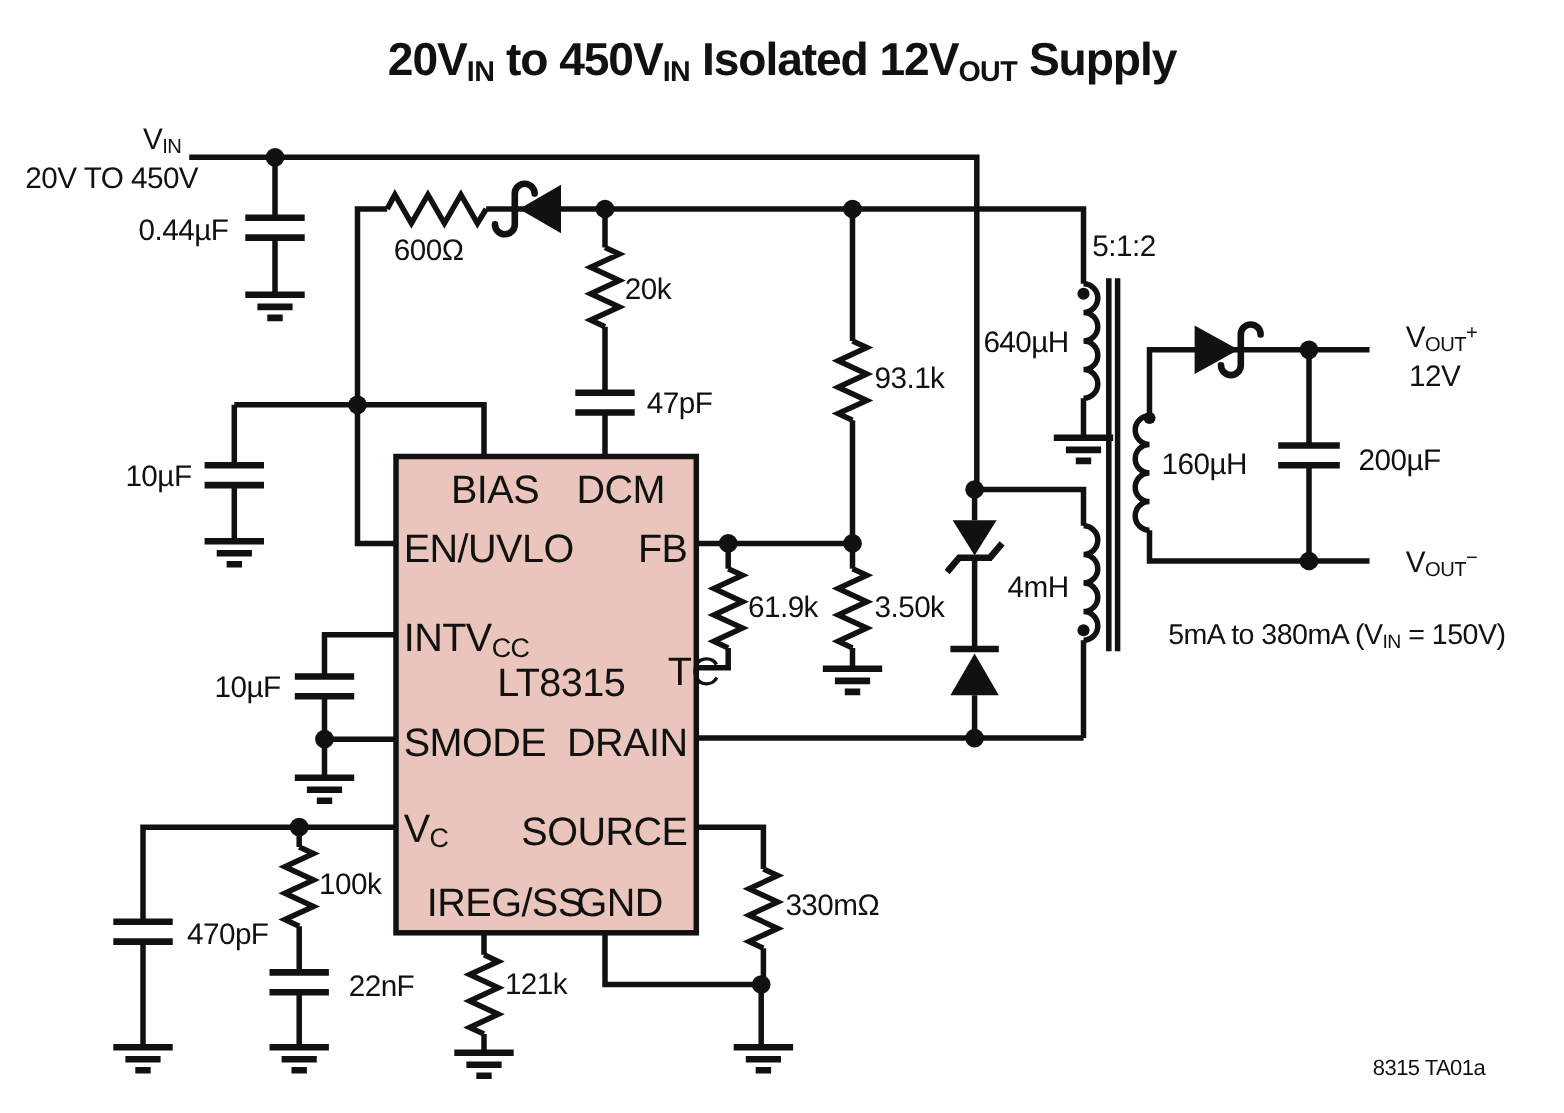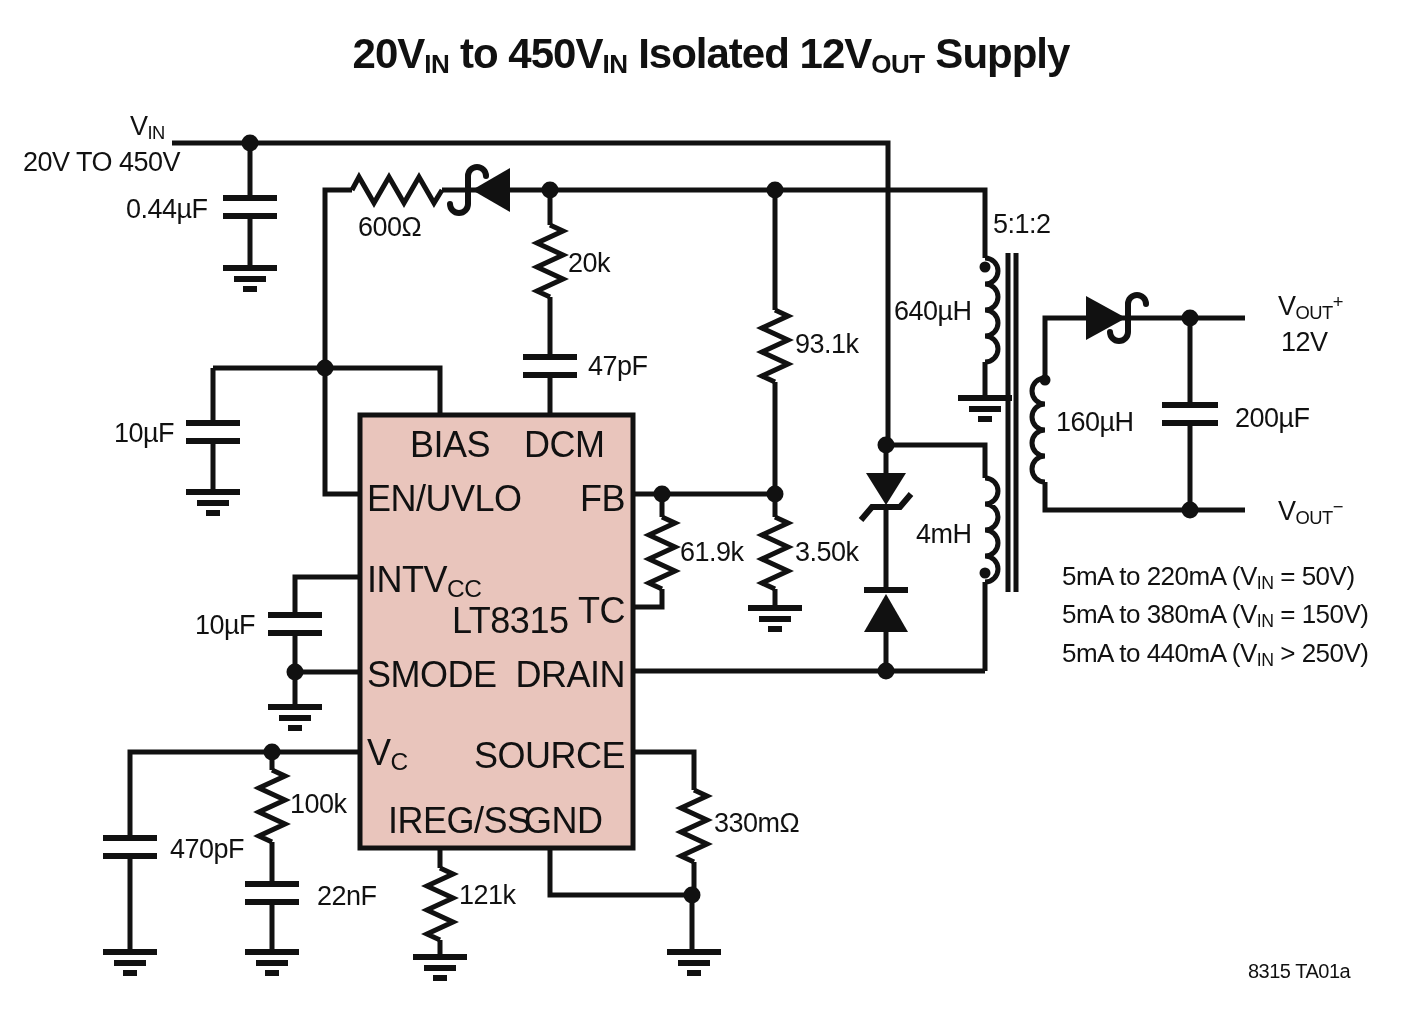--- a/index.html
+++ b/index.html
@@ -153,31 +153,29 @@
 <div class="lbl" style="left:170px;top:835px;">470pF</div>
 <div class="lbl" style="left:317px;top:882px;">22nF</div>
 <div class="lbl" style="left:459px;top:881px;">121k</div>
 <div class="lbl" style="left:714px;top:809px;text-align:center;">330mΩ</div>
 
 <div class="lbl" style="left:1278px;top:292px;"><span>V</span><span class="sb">OUT</span><span class="sp">+</span></div>
 <div class="lbl" style="left:1281px;top:328px;">12V</div>
 <div class="lbl" style="left:1278px;top:497px;"><span>V</span><span class="sb">OUT</span><span class="sp">−</span></div>
 
 <div class="cur" style="left:1062px;top:561px;">
-  <div><span>5mA to 220mA (V</span><span class="sb">IN</span><span> = 50V)</span></div>
   <div><span>5mA to 380mA (V</span><span class="sb">IN</span><span> = 150V)</span></div>
-  <div><span>5mA to 440mA (V</span><span class="sb">IN</span><span> &gt; 250V)</span></div>
 </div>
 
 <div class="pin" style="left:410px;top:426px;">BIAS</div>
 <div class="pin" style="left:524px;top:426px;">DCM</div>
 <div class="pin" style="left:367px;top:480px;">EN/UVLO</div>
 <div class="pin" style="right:797px;top:480px;">FB</div>
 <div class="pin" style="left:367px;top:561px;"><span>INTV</span><span class="sb">CC</span></div>
-<div class="pin" style="right:797px;top:592px;">TC</div>
+<div class="pin" style="right:768px;top:592px;">TC</div>
 <div class="pin" style="left:452px;top:602px;">LT8315</div>
 <div class="pin" style="left:367px;top:656px;">SMODE</div>
 <div class="pin" style="right:797px;top:656px;">DRAIN</div>
 <div class="pin" style="left:367px;top:734px;"><span>V</span><span class="sb">C</span></div>
 <div class="pin" style="right:797px;top:737px;">SOURCE</div>
 <div class="pin" style="left:388px;top:802px;">IREG/SS</div>
 <div class="pin" style="left:524px;top:802px;">GND</div>
 
 <div class="foot" style="left:1248px;top:960px;">8315 TA01a</div>
 

